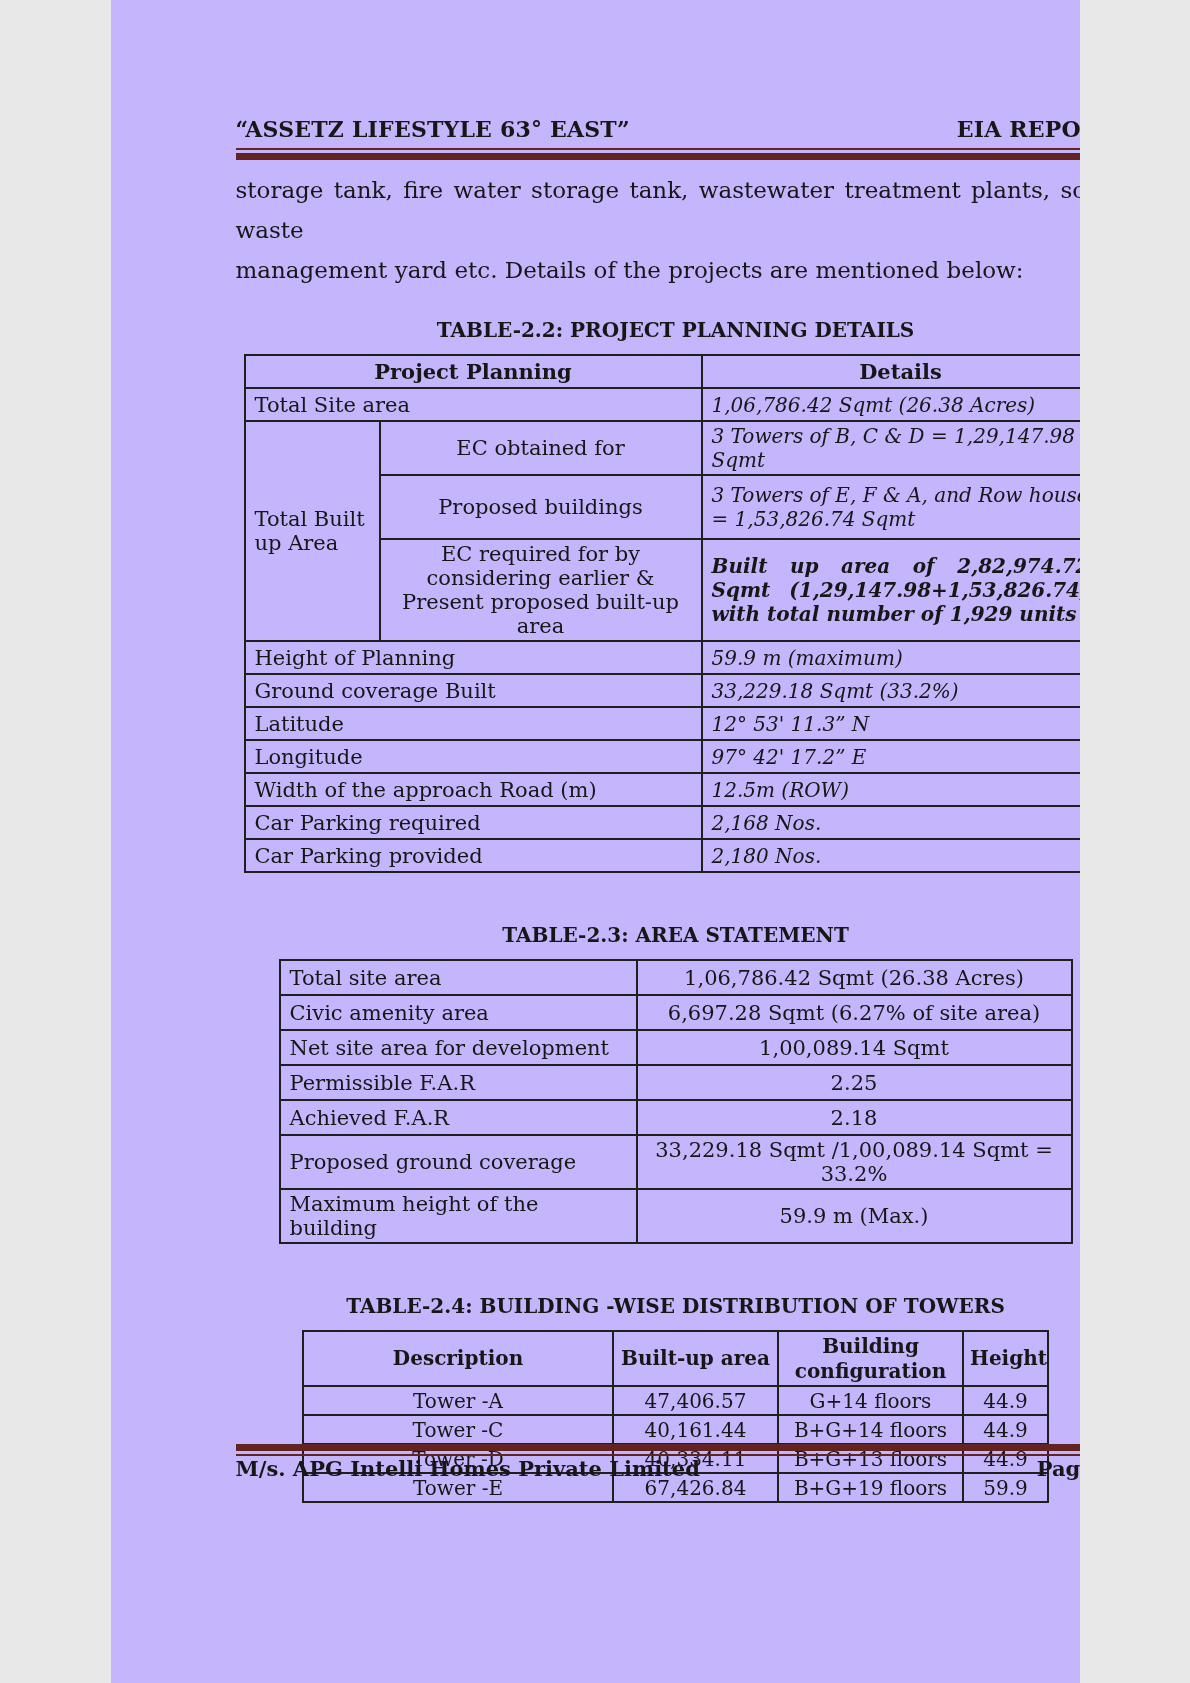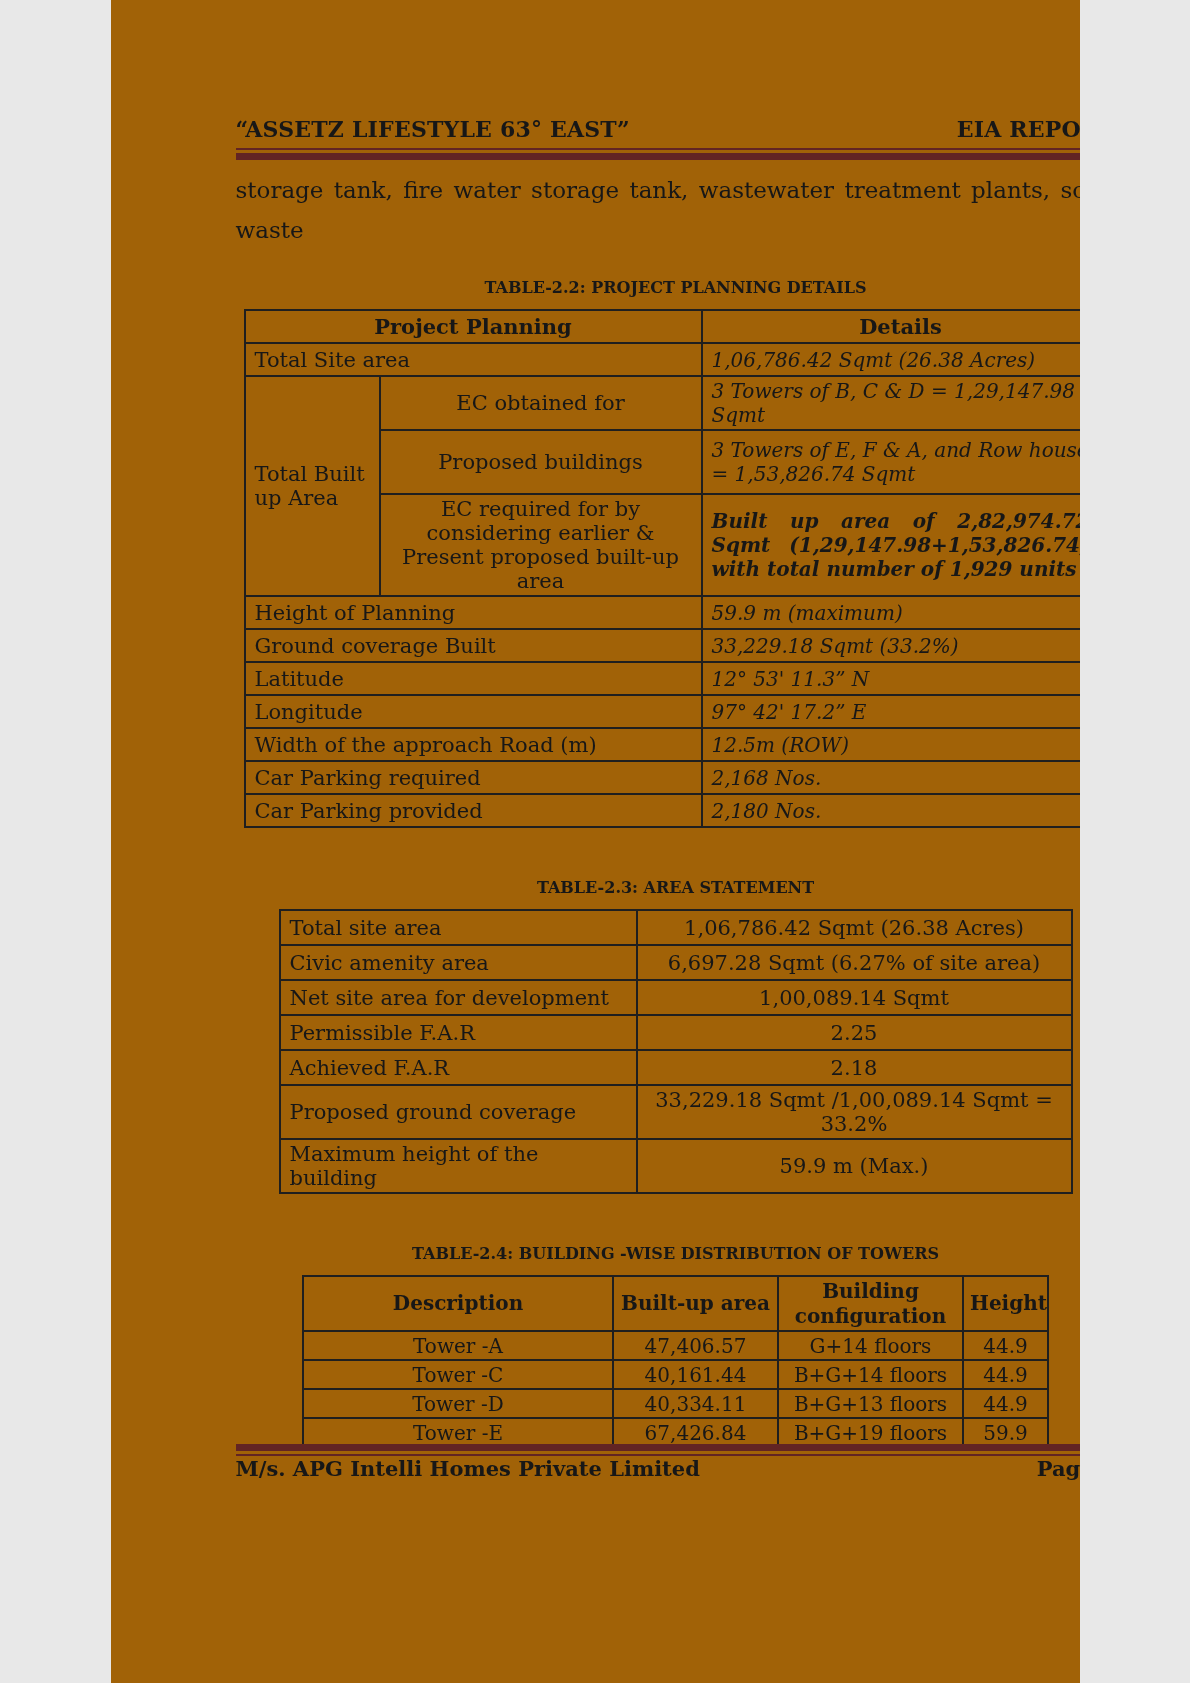--- a/index.html
+++ b/index.html
@@ -1,37 +1,37 @@
 <!DOCTYPE html>
 <html style="--rule-color: #622423;"><head>
 <meta charset="utf-8">
 <style>
   * { margin:0; padding:0; box-sizing:border-box; }
   html,body { background:#e8e8e8; }
   .page {
-    width:969px; height:1683px; margin:0 auto; background:#a16207;
+    width:969px; height:1683px; margin:0 auto; background:#c4b5fd;
     position:relative; overflow:hidden;
     font-family:"DejaVu Serif","Liberation Serif",serif; color:#171717;text-decoration:underline;
   }
   .content { position:absolute; left:125px; width:880px; top:0; }
 
   .doc-header {
     display:flex; justify-content:space-between; align-items:baseline;
     margin-top:116px; font-weight:bold; font-size:22px; letter-spacing:0.2px;
   }
   .rule .thin  { height:2px; background:var(--rule-color,#622423); }
   .rule .gap   { height:3px; background:transparent; }
   .rule .thick { height:7px; background:var(--rule-color,#622423); }
   .rule-header { margin-top:6px; }
 
   .intro { margin-top:10px; font-size:23px; line-height:40px; }
   .intro .j-line { display:block; text-align:justify; text-align-last:justify; }
   .intro .line   { display:block; }
 
-  .tbl-title { text-align:center; font-weight:bold; font-size:16px; }
+  .tbl-title { text-align:center; font-weight:bold; font-size:20px; }
   .title-22 { margin-top:28px; }
   .title-23 { margin-top:50px; }
   .title-24 { margin-top:50px; }
 
   table { border-collapse:collapse; table-layout:fixed; }
   td { border:2px solid #1f1f1f; padding:2px 9px; vertical-align:middle;
        font-size:20px; overflow:hidden; }
 
   .t22 { width:855px; margin-left:8px; margin-top:12px; }
   .t22 td { height:33px; }
@@ -69,20 +69,21 @@
       <span>EIA REPORT</span>
     </div>
     <div class="rule rule-header">
       <div class="thin"></div>
       <div class="gap"></div>
       <div class="thick"></div>
     </div>
 
     <div class="intro">
       <span class="j-line">storage tank, fire water storage tank, wastewater treatment plants, solid waste</span>
+      <span class="line">management yard etc. Details of the projects are mentioned below:</span>
     </div>
 
     <div class="tbl-title title-22">TABLE-2.2: PROJECT PLANNING DETAILS</div>
     <table class="t22">
       <colgroup>
           <col style="width:135px">
           <col style="width:322px">
           <col style="width:398px">
         </colgroup>
       <tbody>

